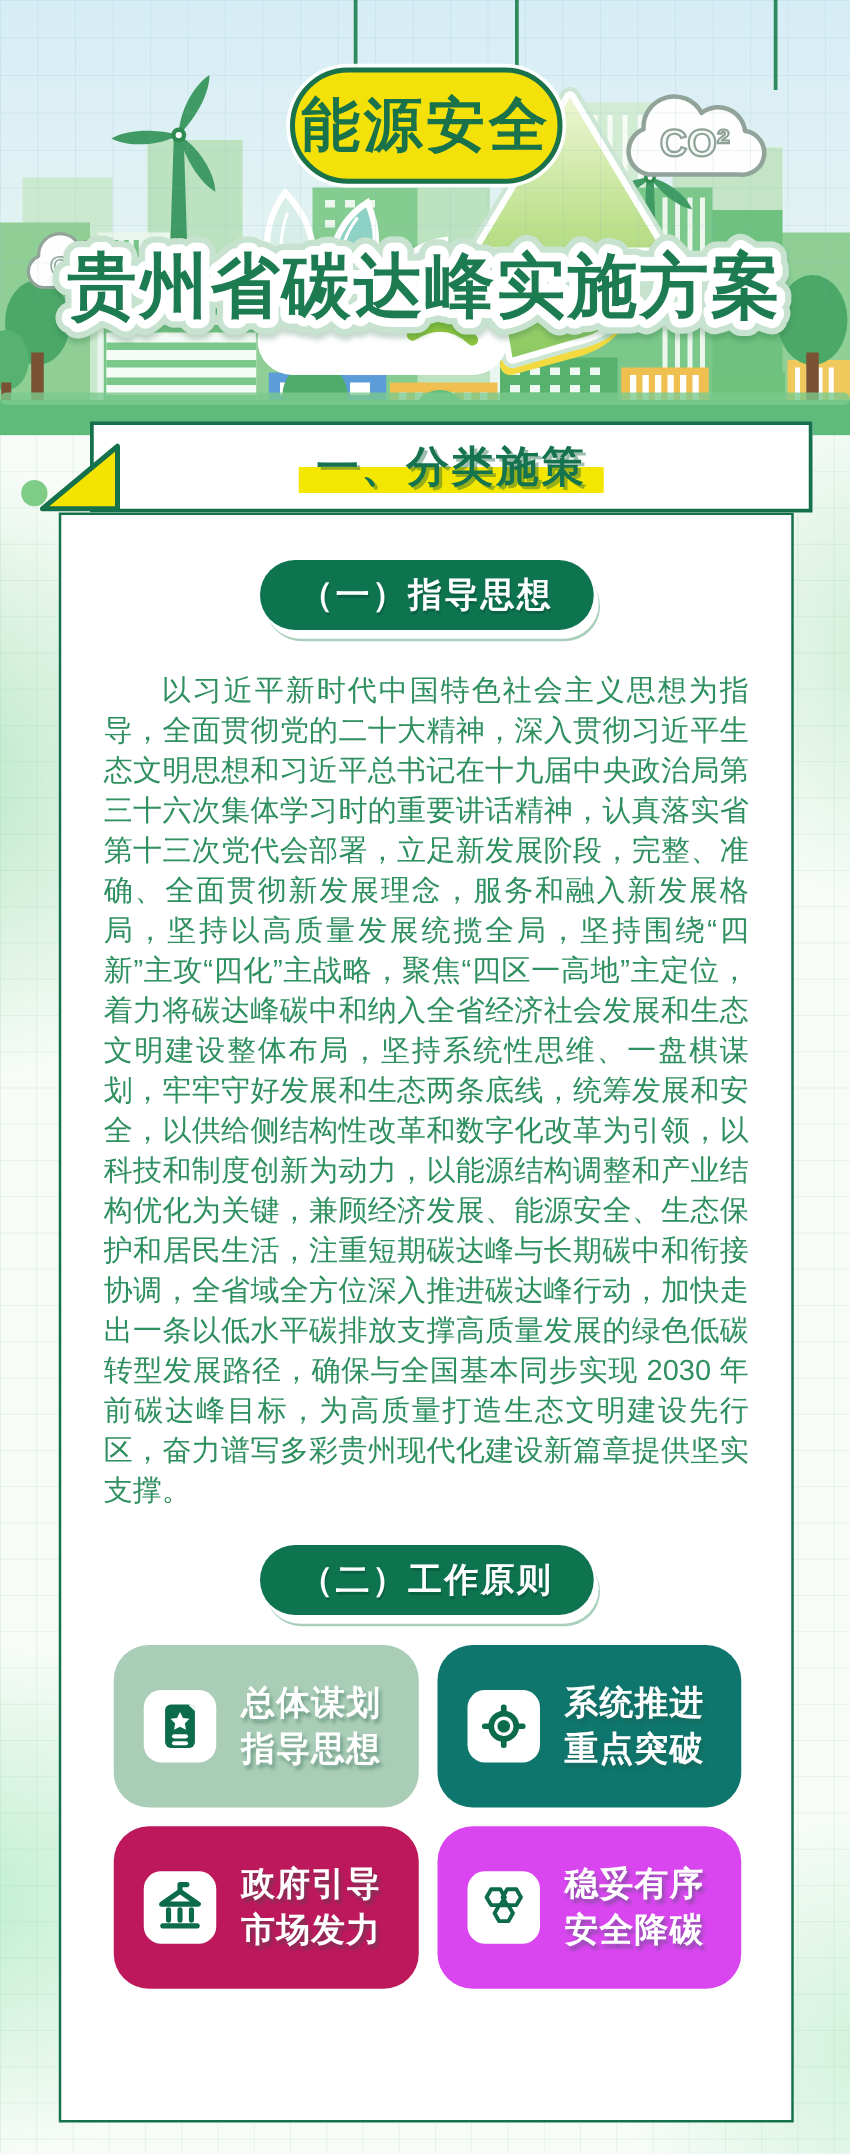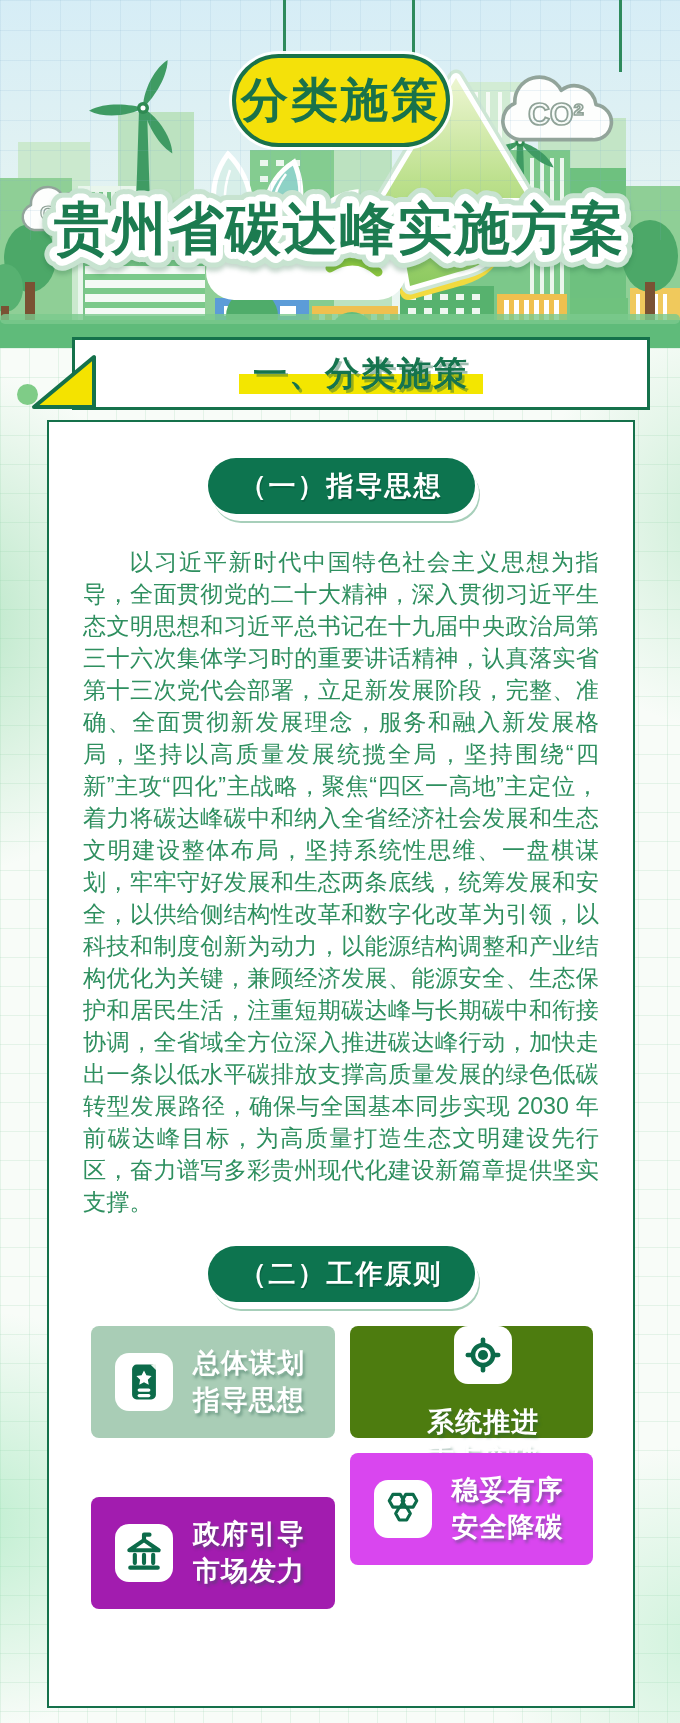--- a/index.html
+++ b/index.html
@@ -55,46 +55,46 @@
     font-size:34px; font-weight:900; color:#15744E; letter-spacing:2px;
     padding:0 14px; text-shadow:2.5px 2.5px 0 rgba(15,90,60,.40);
     background:linear-gradient(transparent 50%, #F3E600 50%, #F3E600 94%, transparent 94%);
   }
   .fold{ position:absolute; left:-44px; bottom:-3px; z-index:6; }
   .accent-dot{ position:absolute; left:-58px; top:44px; width:21px; height:21px;
     border-radius:50%; background:#7FCC87; }
 
   
   .panel{
-    position:absolute; top:420px; left:47px; width:588px; height:1288px;
+    position:absolute; top:410px; left:47px; width:588px; height:1288px;
     background:#FFFFFF; border:2.5px solid #15714B; z-index:4;
   }
   .pill{
     margin:36px auto 0; width:max-content; padding:10px 32px;
     background:#0D744F; border-radius:30px;
     color:#fff; font-size:27px; font-weight:900; letter-spacing:2px;
     box-shadow:4px 7px 0 #FFFFFF, 5px 9px 0 #A7CFBA;
     text-shadow:1px 2px 0 rgba(0,60,40,.3);
   }
   .pill2{ margin-top:28px;text-align:center; }
   .paragraph{
     margin:32px 34px 0 34px; font-size:23.2px; line-height:32px;
     color:#2E8F5F; font-weight:500; text-align:justify; text-indent:2em;
   }
 
   .grid{
     margin:24px 40px 0 42px; display:grid;
     grid-template-columns:1fr 1fr; gap:15px;
   }
   .card{
-    height:112px; border-radius:8px; display:flex; align-items:center;
+    height:130px; border-radius:28px; display:flex; align-items:center;
     padding-left:24px; gap:20px;
   }
-  .card-1{ background:#A9CDB6; } .card-2{ background:#4d7c0f;flex-direction:column; }
-  .card-3{ background:#a21caf;margin-top:44px; } .card-4{ background:#d946ef; }
+  .card-1{ background:#A9CDB6; } .card-2{ background:#0f766e; }
+  .card-3{ background:#be185d; } .card-4{ background:#d946ef; }
   .icon-tile{
     width:58px; height:58px; background:#fff; border-radius:14px; flex:0 0 auto;
     display:flex; align-items:center; justify-content:center;
   }
   .card-text{ font-size:27px; font-weight:900; color:#fff; line-height:37px;
     letter-spacing:1px; text-shadow:2px 3px 3px rgba(30,90,70,.40); }
 </style>
 </head>
 <body>
 
@@ -293,21 +293,21 @@
       </g>
     </svg>
 
     <div class="hero-grid"></div>
 
     <div class="string s1"></div>
     <div class="string s2"></div>
     <div class="string s3"></div>
 
     <div class="ribbon">
-      <span>分类施策</span>
+      <span>能源安全</span>
     </div>
 
     <svg class="title-svg" width="680" height="104" viewBox="0 0 680 104">
       <text class="title-back" x="340" y="72" text-anchor="middle" textLength="572" lengthAdjust="spacingAndGlyphs">贵州省碳达峰实施方案</text>
       <text class="title-main" x="340" y="72" text-anchor="middle" textLength="572" lengthAdjust="spacingAndGlyphs">贵州省碳达峰实施方案</text>
     </svg>
   </div>
 
   <div class="banner">
     <svg class="fold" width="66" height="56" viewBox="0 0 66 56">

